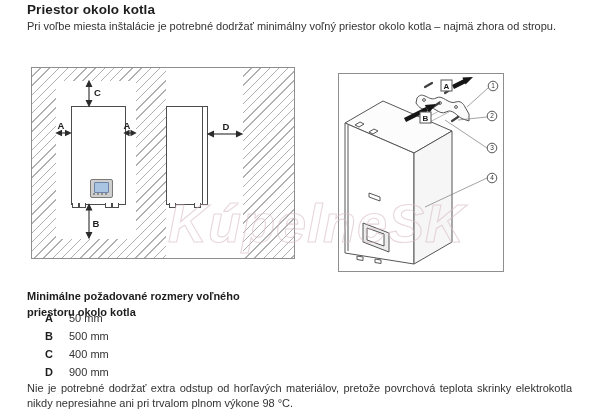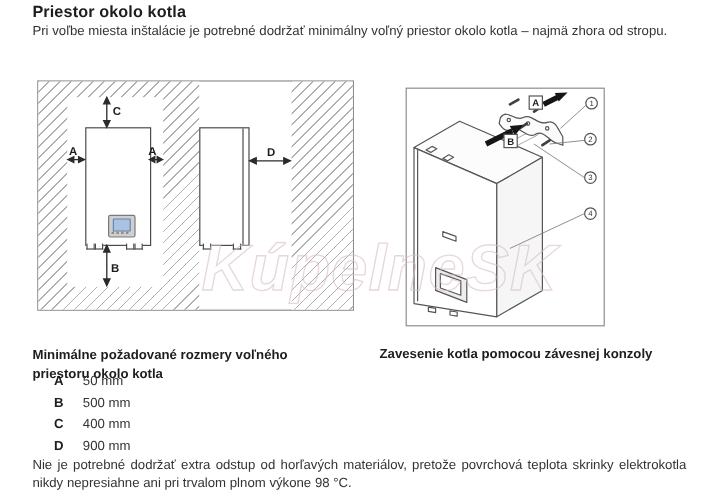--- a/index.html
+++ b/index.html
@@ -172,21 +172,20 @@
         <text x="153" y="106.4">4</text>
       </g>
     </svg>
   </div>
 
   <svg class="abs wmark" style="left:158px;top:174px" width="330" height="95" viewBox="0 0 330 95">
     <text x="10" y="68" font-size="54" font-style="italic" font-weight="bold" letter-spacing="1" fill="none" stroke="#d8bcc8" stroke-width="1.1" opacity="0.6">KúpelneSK</text>
   </svg>
 
   <div class="abs cap cap-left">Minimálne požadované rozmery voľného priestoru okolo kotla</div>
-  <div class="abs cap cap-right">Zavesenie kotla pomocou závesnej konzoly</div>
 
   <div class="abs dimtab">
     <div class="t-row">
       <span class="t-key">A</span>
       <span class="t-val">50 mm</span>
     </div>
     <div class="t-row">
       <span class="t-key">B</span>
       <span class="t-val">500 mm</span>
     </div>

